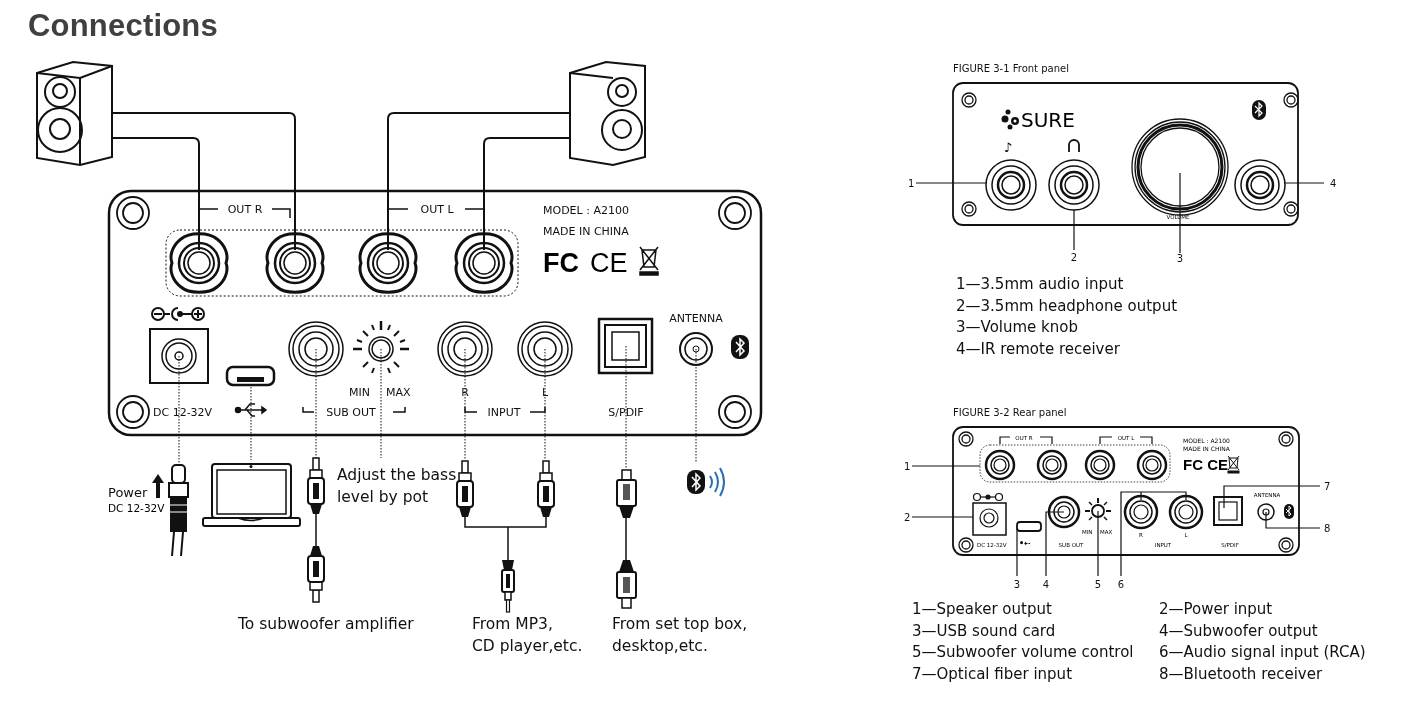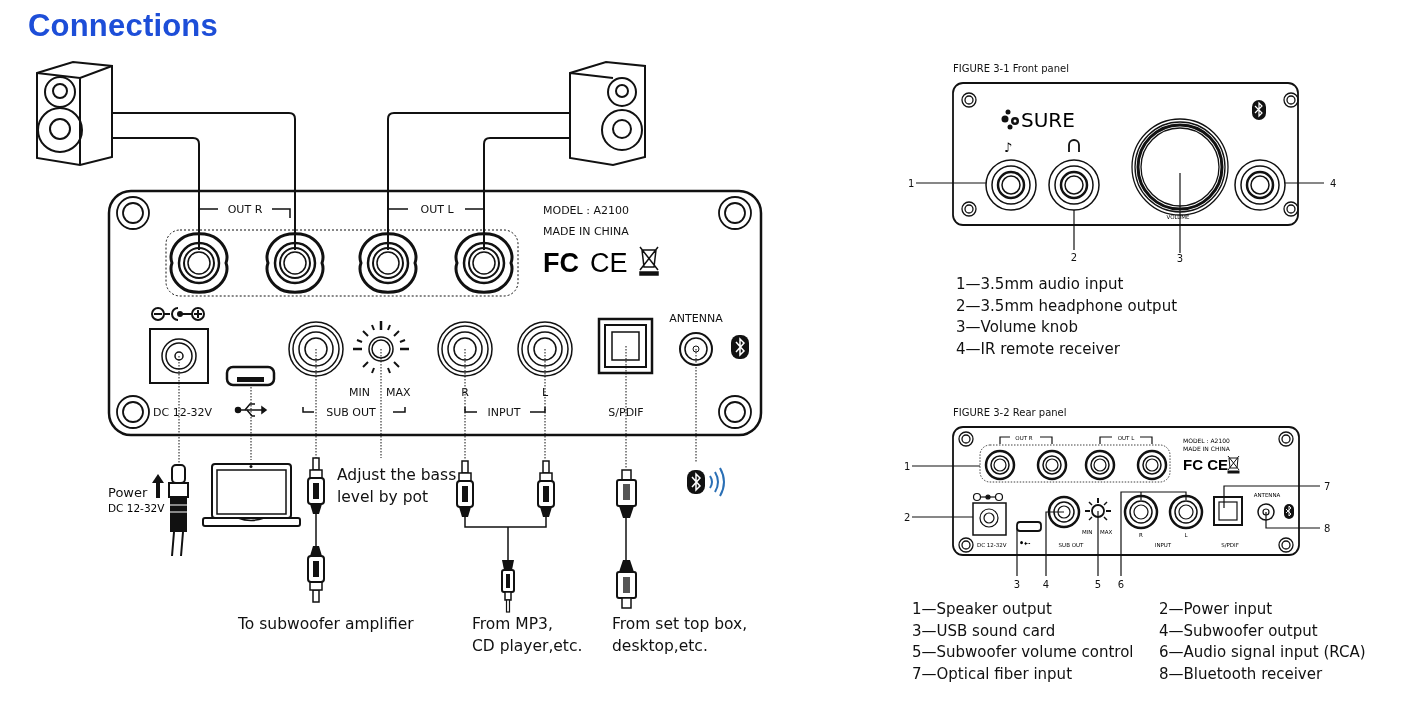--- a/index.html
+++ b/index.html
@@ -1,18 +1,18 @@
 <!DOCTYPE html>
 <html><head>
 <meta charset="utf-8">
 <style>
   html,body{margin:0;padding:0;background:#fff;}
   body{width:1409px;height:704px;position:relative;overflow:hidden;font-family:"DejaVu Sans",sans-serif;color:#111;}
   .abs{position:absolute;}
-  #title{left:28px;top:8px;font-family:"Liberation Sans",sans-serif;font-weight:bold;font-size:31px;color:#1d4ed8;letter-spacing:0.2px;}
+  #title{left:28px;top:8px;font-family:"Liberation Sans",sans-serif;font-weight:bold;font-size:31px;color:#404040;letter-spacing:0.2px;}
   svg text{font-family:"DejaVu Sans",sans-serif;}
   .lbl{font-size:11px;fill:#111;}
   .big{font-size:15.5px;fill:#111;}
   .cap{font-size:10px;fill:#111;}
   .leg{font-size:15px;fill:#111;}
 </style>
 </head>
 <body>
 
 <div id="title" class="abs">Connections</div>

